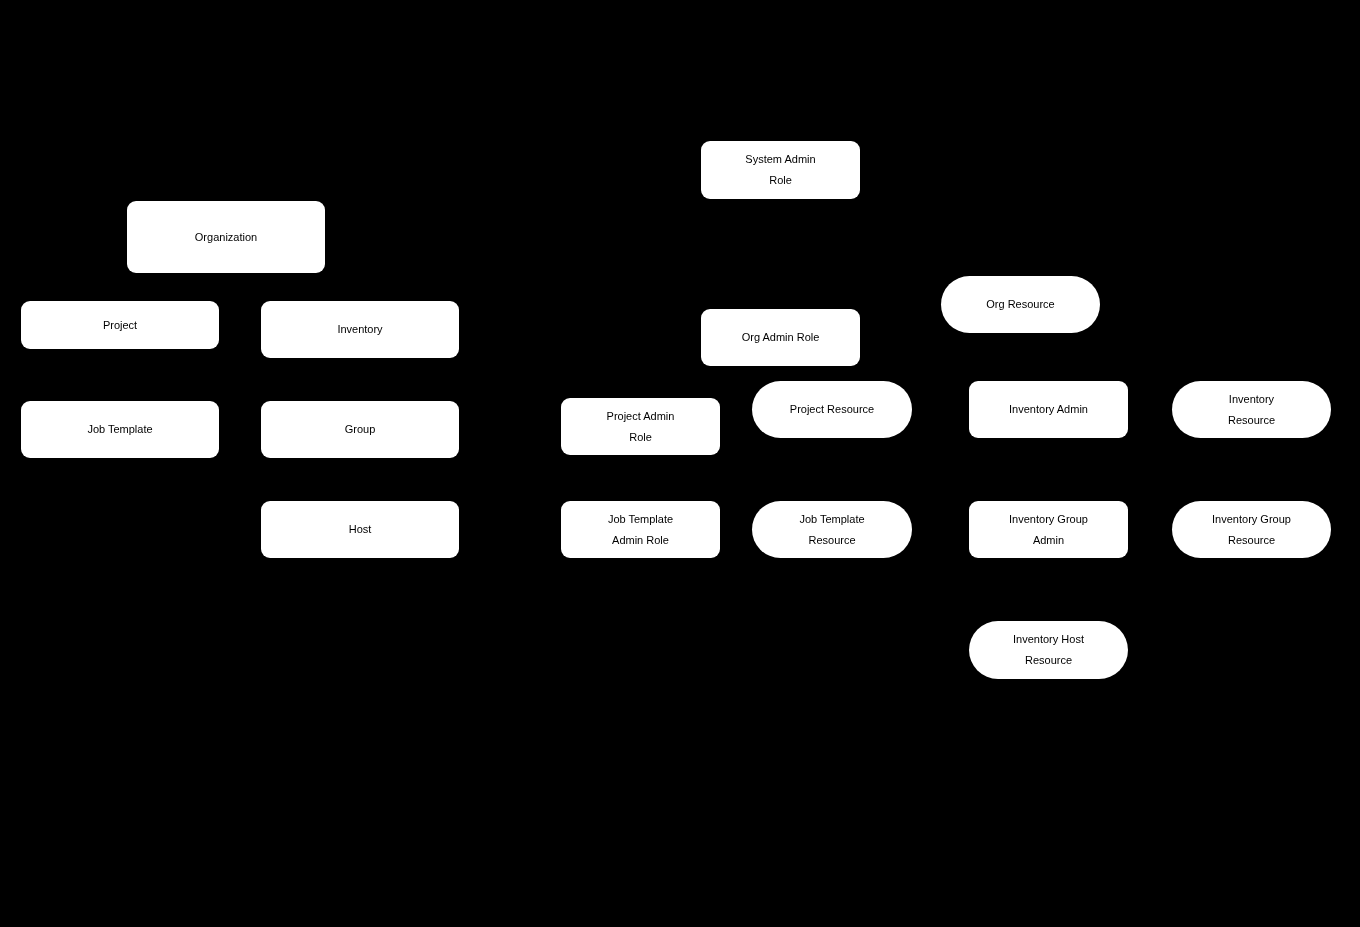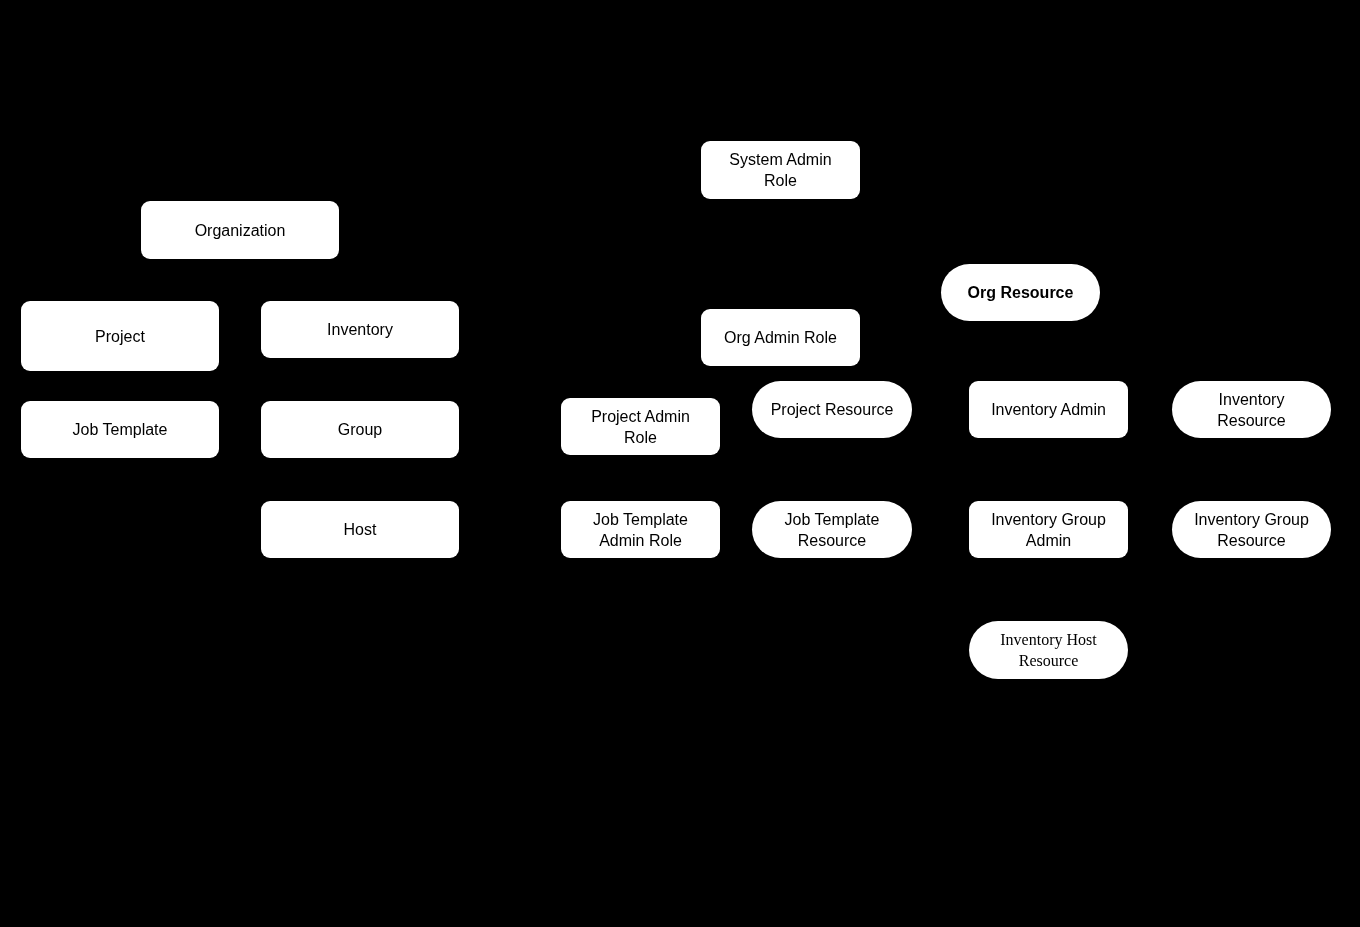--- a/index.html
+++ b/index.html
@@ -16,49 +16,49 @@
     font-family: "Liberation Sans", "DejaVu Sans", sans-serif;
   }
   .node {
     position: absolute;
     background: #ffffff;
     color: #000000;
     display: flex;
     align-items: center;
     justify-content: center;
     text-align: center;
-    font-size: 16px;
+    font-size: 11px;
     line-height: 21px;
     white-space: pre-line;
     box-sizing: border-box;
   }
   .rect    { border-radius: 9px; }
   .stadium { border-radius: 29px; }
 
   
-  #n-organization  { left: 141px; top: 201px; width: 198px; height: 58px; }
-  #n-project       { left: 21px;  top: 301px; width: 198px; height: 70px; }
+  #n-organization  { left: 127px; top: 201px; width: 198px; height: 72px; }
+  #n-project       { left: 21px;  top: 301px; width: 198px; height: 48px; }
   #n-inventory     { left: 261px; top: 301px; width: 198px; height: 57px; }
   #n-job-template  { left: 21px;  top: 401px; width: 198px; height: 57px; }
   #n-group         { left: 261px; top: 401px; width: 198px; height: 57px; }
   #n-host          { left: 261px; top: 501px; width: 198px; height: 57px; }
 
   
   #n-system-admin-role        { left: 701px;  top: 141px; width: 159px; height: 58px; }
   #n-org-admin-role           { left: 701px;  top: 261px; width: 159px; height: 57px; margin-top: 48px; }
-  #n-org-resource             { left: 941px;  top: 264px; width: 159px; height: 57px; font-weight: bold; }
+  #n-org-resource             { left: 941px;  top: 276px; width: 159px; height: 57px; }
   #n-project-admin-role       { left: 561px;  top: 381px; width: 159px; height: 57px; margin-top: 17px; }
   #n-project-resource         { left: 752px;  top: 381px; width: 160px; height: 57px; }
   #n-inventory-admin          { left: 969px;  top: 381px; width: 159px; height: 57px; }
   #n-inventory-resource       { left: 1172px; top: 381px; width: 159px; height: 57px; }
   #n-job-template-admin-role  { left: 561px;  top: 501px; width: 159px; height: 57px; }
   #n-job-template-resource    { left: 752px;  top: 501px; width: 160px; height: 57px; }
   #n-inventory-group-admin    { left: 969px;  top: 501px; width: 159px; height: 57px; }
   #n-inventory-group-resource { left: 1172px; top: 501px; width: 159px; height: 57px; }
-  #n-inventory-host-resource  { left: 969px;  top: 621px; width: 159px; height: 58px; font-family: Liberation Serif, serif; }
+  #n-inventory-host-resource  { left: 969px;  top: 621px; width: 159px; height: 58px; }
 </style>
 </head>
 <body>
 
 <div class="canvas">
 
   <div class="node rect" id="n-organization">Organization</div>
   <div class="node rect" id="n-project">Project</div>
   <div class="node rect" id="n-inventory">Inventory</div>
   <div class="node rect" id="n-job-template">Job Template</div>

